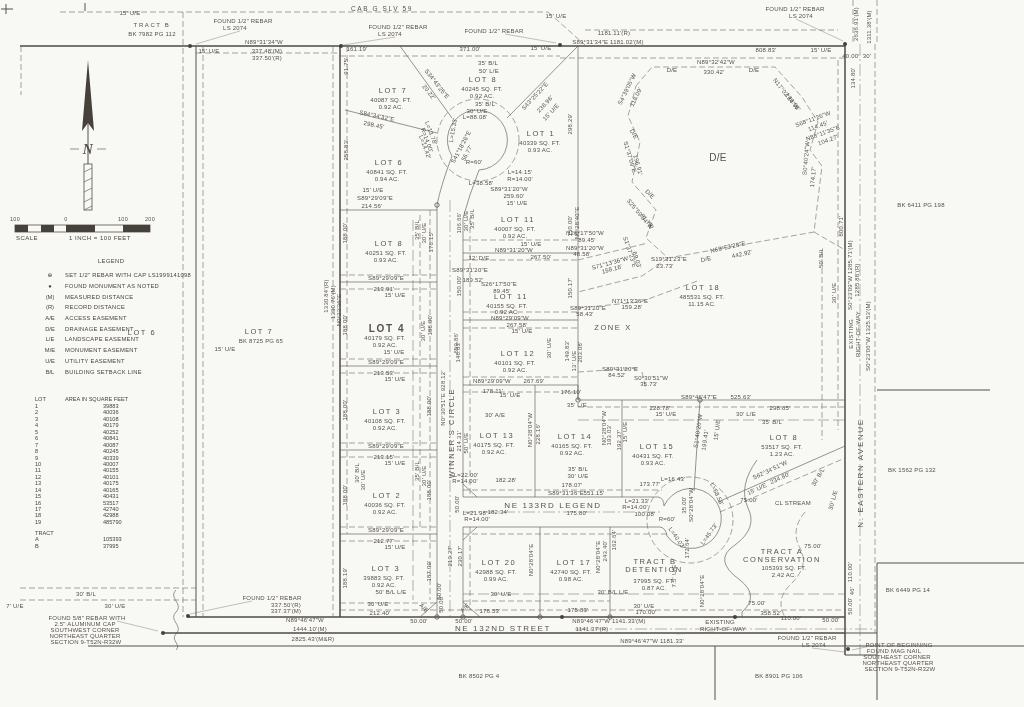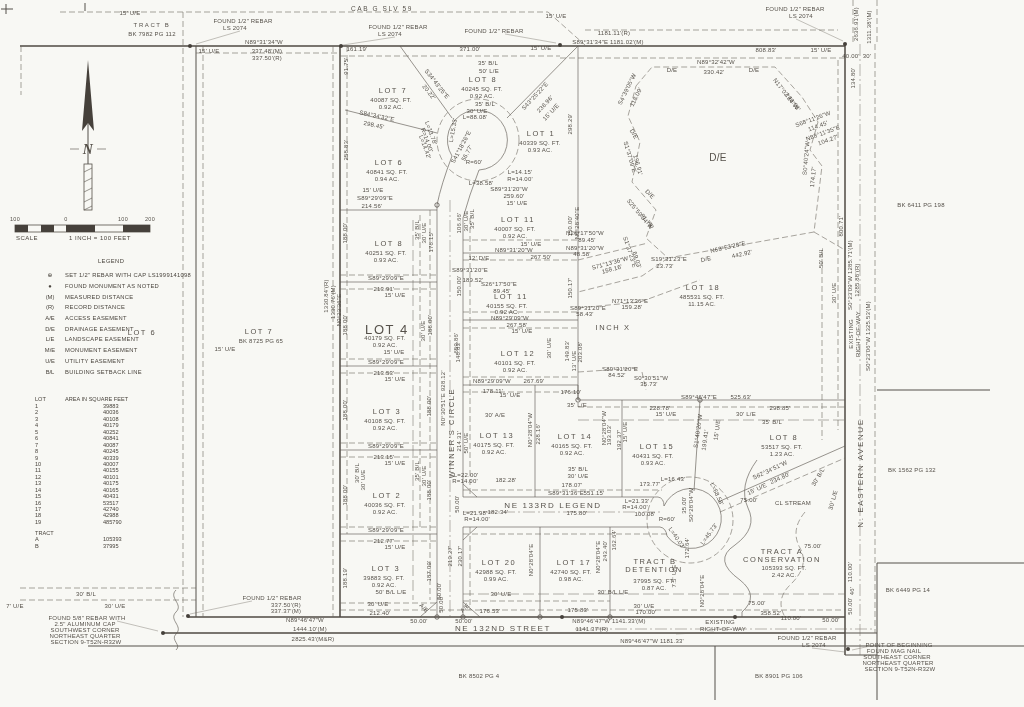--- a/index.html
+++ b/index.html
@@ -326,21 +326,21 @@
       <div class="lbl sp" style="left: 389px; top: 244px; font-size: 7.5px; transform: translate(-50%, -50%);">LOT 8</div>
       <div class="lbl" style="left: 386px; top: 253px; font-size: 6px; transform: translate(-50%, -50%);">40251 SQ. FT.</div>
       <div class="lbl" style="left: 386px; top: 260px; font-size: 6px; transform: translate(-50%, -50%);">0.93 AC.</div>
       <div class="lbl" style="left: 417px; top: 230px; font-size: 6px; transform: translate(-50%, -50%) rotate(-90deg);">35' B/L</div>
       <div class="lbl" style="left: 424px; top: 233px; font-size: 6px; transform: translate(-50%, -50%) rotate(-90deg);">30' U/E</div>
       <div class="lbl" style="left: 431px; top: 242px; font-size: 6px; transform: translate(-50%, -50%) rotate(-90deg);">178.15'</div>
       <div class="lbl" style="left: 345px; top: 233px; font-size: 6px; transform: translate(-50%, -50%) rotate(-90deg);">188.00'</div>
       <div class="lbl" style="left: 386px; top: 278px; font-size: 6px; transform: translate(-50%, -50%);">S89°29'09"E</div>
       <div class="lbl" style="left: 384px; top: 289px; font-size: 6px; transform: translate(-50%, -50%);">213.91'</div>
       <div class="lbl" style="left: 395px; top: 295px; font-size: 6px; transform: translate(-50%, -50%);">15' U/E</div>
-      <div class="lbl sp" style="left: 387px; top: 329px; font-size: 13px; transform: translate(-50%, -50%);">LOT 4</div>
+      <div class="lbl sp" style="left: 387px; top: 329px; font-size: 10px; transform: translate(-50%, -50%); font-weight: bold;">LOT 4</div>
       <div class="lbl" style="left: 385px; top: 338px; font-size: 6px; transform: translate(-50%, -50%);">40179 SQ. FT.</div>
       <div class="lbl" style="left: 385px; top: 345px; font-size: 6px; transform: translate(-50%, -50%);">0.92 AC.</div>
       <div class="lbl" style="left: 394px; top: 352px; font-size: 6px; transform: translate(-50%, -50%);">15' U/E</div>
       <div class="lbl" style="left: 345px; top: 325px; font-size: 6px; transform: translate(-50%, -50%) rotate(-90deg);">188.00'</div>
       <div class="lbl" style="left: 423px; top: 331px; font-size: 6px; transform: translate(-50%, -50%) rotate(-90deg);">30' U/E</div>
       <div class="lbl" style="left: 430px; top: 325px; font-size: 6px; transform: translate(-50%, -50%) rotate(-90deg);">188.00'</div>
       <div class="lbl" style="left: 386px; top: 362px; font-size: 6px; transform: translate(-50%, -50%);">S89°29'09"E</div>
       <div class="lbl" style="left: 384px; top: 373px; font-size: 6px; transform: translate(-50%, -50%);">213.53'</div>
       <div class="lbl" style="left: 395px; top: 379px; font-size: 6px; transform: translate(-50%, -50%);">15' U/E</div>
       <div class="lbl sp" style="left: 387px; top: 412px; font-size: 7.5px; transform: translate(-50%, -50%);">LOT 3</div>
@@ -411,21 +411,21 @@
       <div class="lbl" style="left: 459px; top: 286px; font-size: 6px; transform: translate(-50%, -50%) rotate(-90deg);">150.00'</div>
       <div class="lbl sp" style="left: 511px; top: 297px; font-size: 7.5px; transform: translate(-50%, -50%);">LOT 11</div>
       <div class="lbl" style="left: 507px; top: 306px; font-size: 6px; transform: translate(-50%, -50%);">40155 SQ. FT.</div>
       <div class="lbl" style="left: 507px; top: 312px; font-size: 6px; transform: translate(-50%, -50%);">0.92 AC.</div>
       <div class="lbl" style="left: 510px; top: 318px; font-size: 6px; transform: translate(-50%, -50%);">N89°29'09"W</div>
       <div class="lbl" style="left: 517px; top: 325px; font-size: 6px; transform: translate(-50%, -50%);">267.58'</div>
       <div class="lbl" style="left: 522px; top: 331px; font-size: 6px; transform: translate(-50%, -50%);">15' U/E</div>
       <div class="lbl" style="left: 570px; top: 288px; font-size: 6px; transform: translate(-50%, -50%) rotate(-90deg);">150.17'</div>
       <div class="lbl" style="left: 588px; top: 308px; font-size: 6px; transform: translate(-50%, -50%);">S89°31'20"E</div>
       <div class="lbl" style="left: 585px; top: 314px; font-size: 6px; transform: translate(-50%, -50%);">58.43'</div>
-      <div class="lbl sp" style="left: 613px; top: 328px; font-size: 7.5px; transform: translate(-50%, -50%);">INCH X</div>
+      <div class="lbl sp" style="left: 613px; top: 328px; font-size: 7.5px; transform: translate(-50%, -50%);">ZONE X</div>
       <div class="lbl sp" style="left: 518px; top: 354px; font-size: 7.5px; transform: translate(-50%, -50%);">LOT 12</div>
       <div class="lbl" style="left: 515px; top: 363px; font-size: 6px; transform: translate(-50%, -50%);">40101 SQ. FT.</div>
       <div class="lbl" style="left: 515px; top: 370px; font-size: 6px; transform: translate(-50%, -50%);">0.92 AC.</div>
       <div class="lbl" style="left: 458px; top: 352px; font-size: 6px; transform: translate(-50%, -50%) rotate(-90deg);">148.83'</div>
       <div class="lbl" style="left: 549px; top: 348px; font-size: 6px; transform: translate(-50%, -50%) rotate(-90deg);">30' U/E</div>
       <div class="lbl" style="left: 567px; top: 351px; font-size: 6px; transform: translate(-50%, -50%) rotate(-90deg);">149.83'</div>
       <div class="lbl" style="left: 574px; top: 361px; font-size: 6px; transform: translate(-50%, -50%) rotate(-90deg);">13' U/E</div>
       <div class="lbl" style="left: 580px; top: 352px; font-size: 6px; transform: translate(-50%, -50%) rotate(-90deg);">203.08'</div>
       <div class="lbl" style="left: 492px; top: 381px; font-size: 6px; transform: translate(-50%, -50%);">N89°29'09"W</div>
       <div class="lbl" style="left: 534px; top: 381px; font-size: 6px; transform: translate(-50%, -50%);">267.69'</div>

